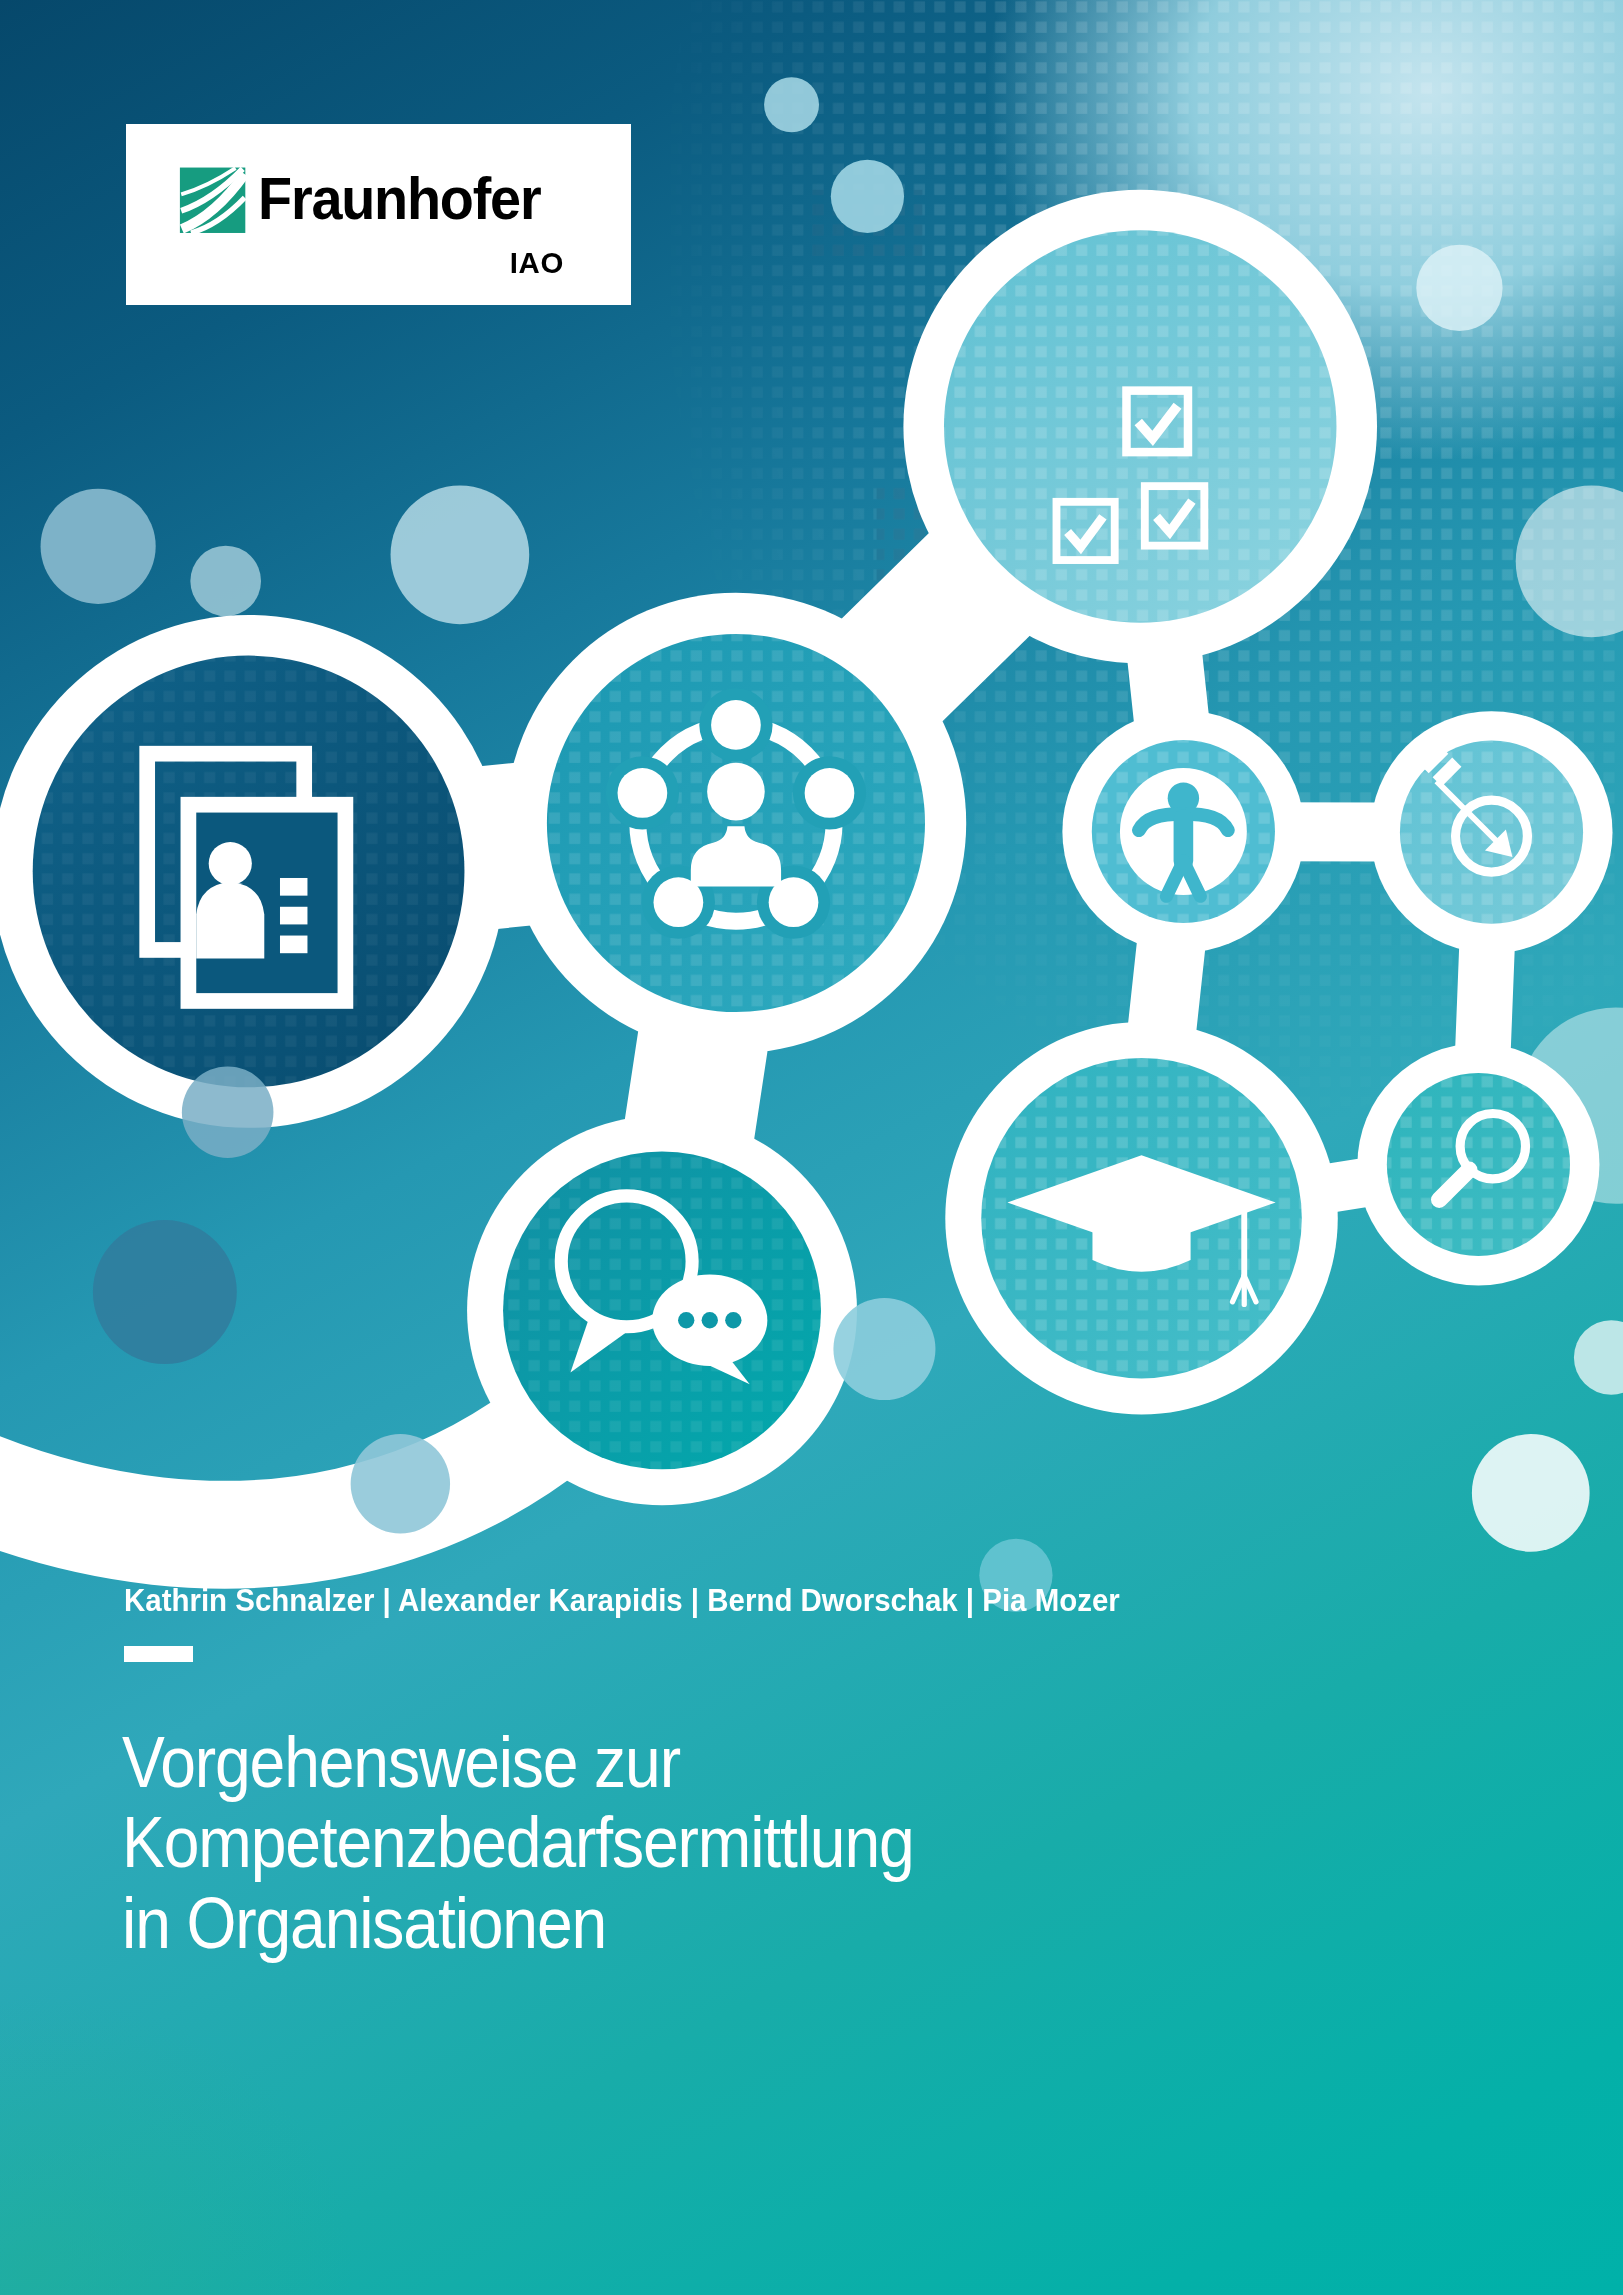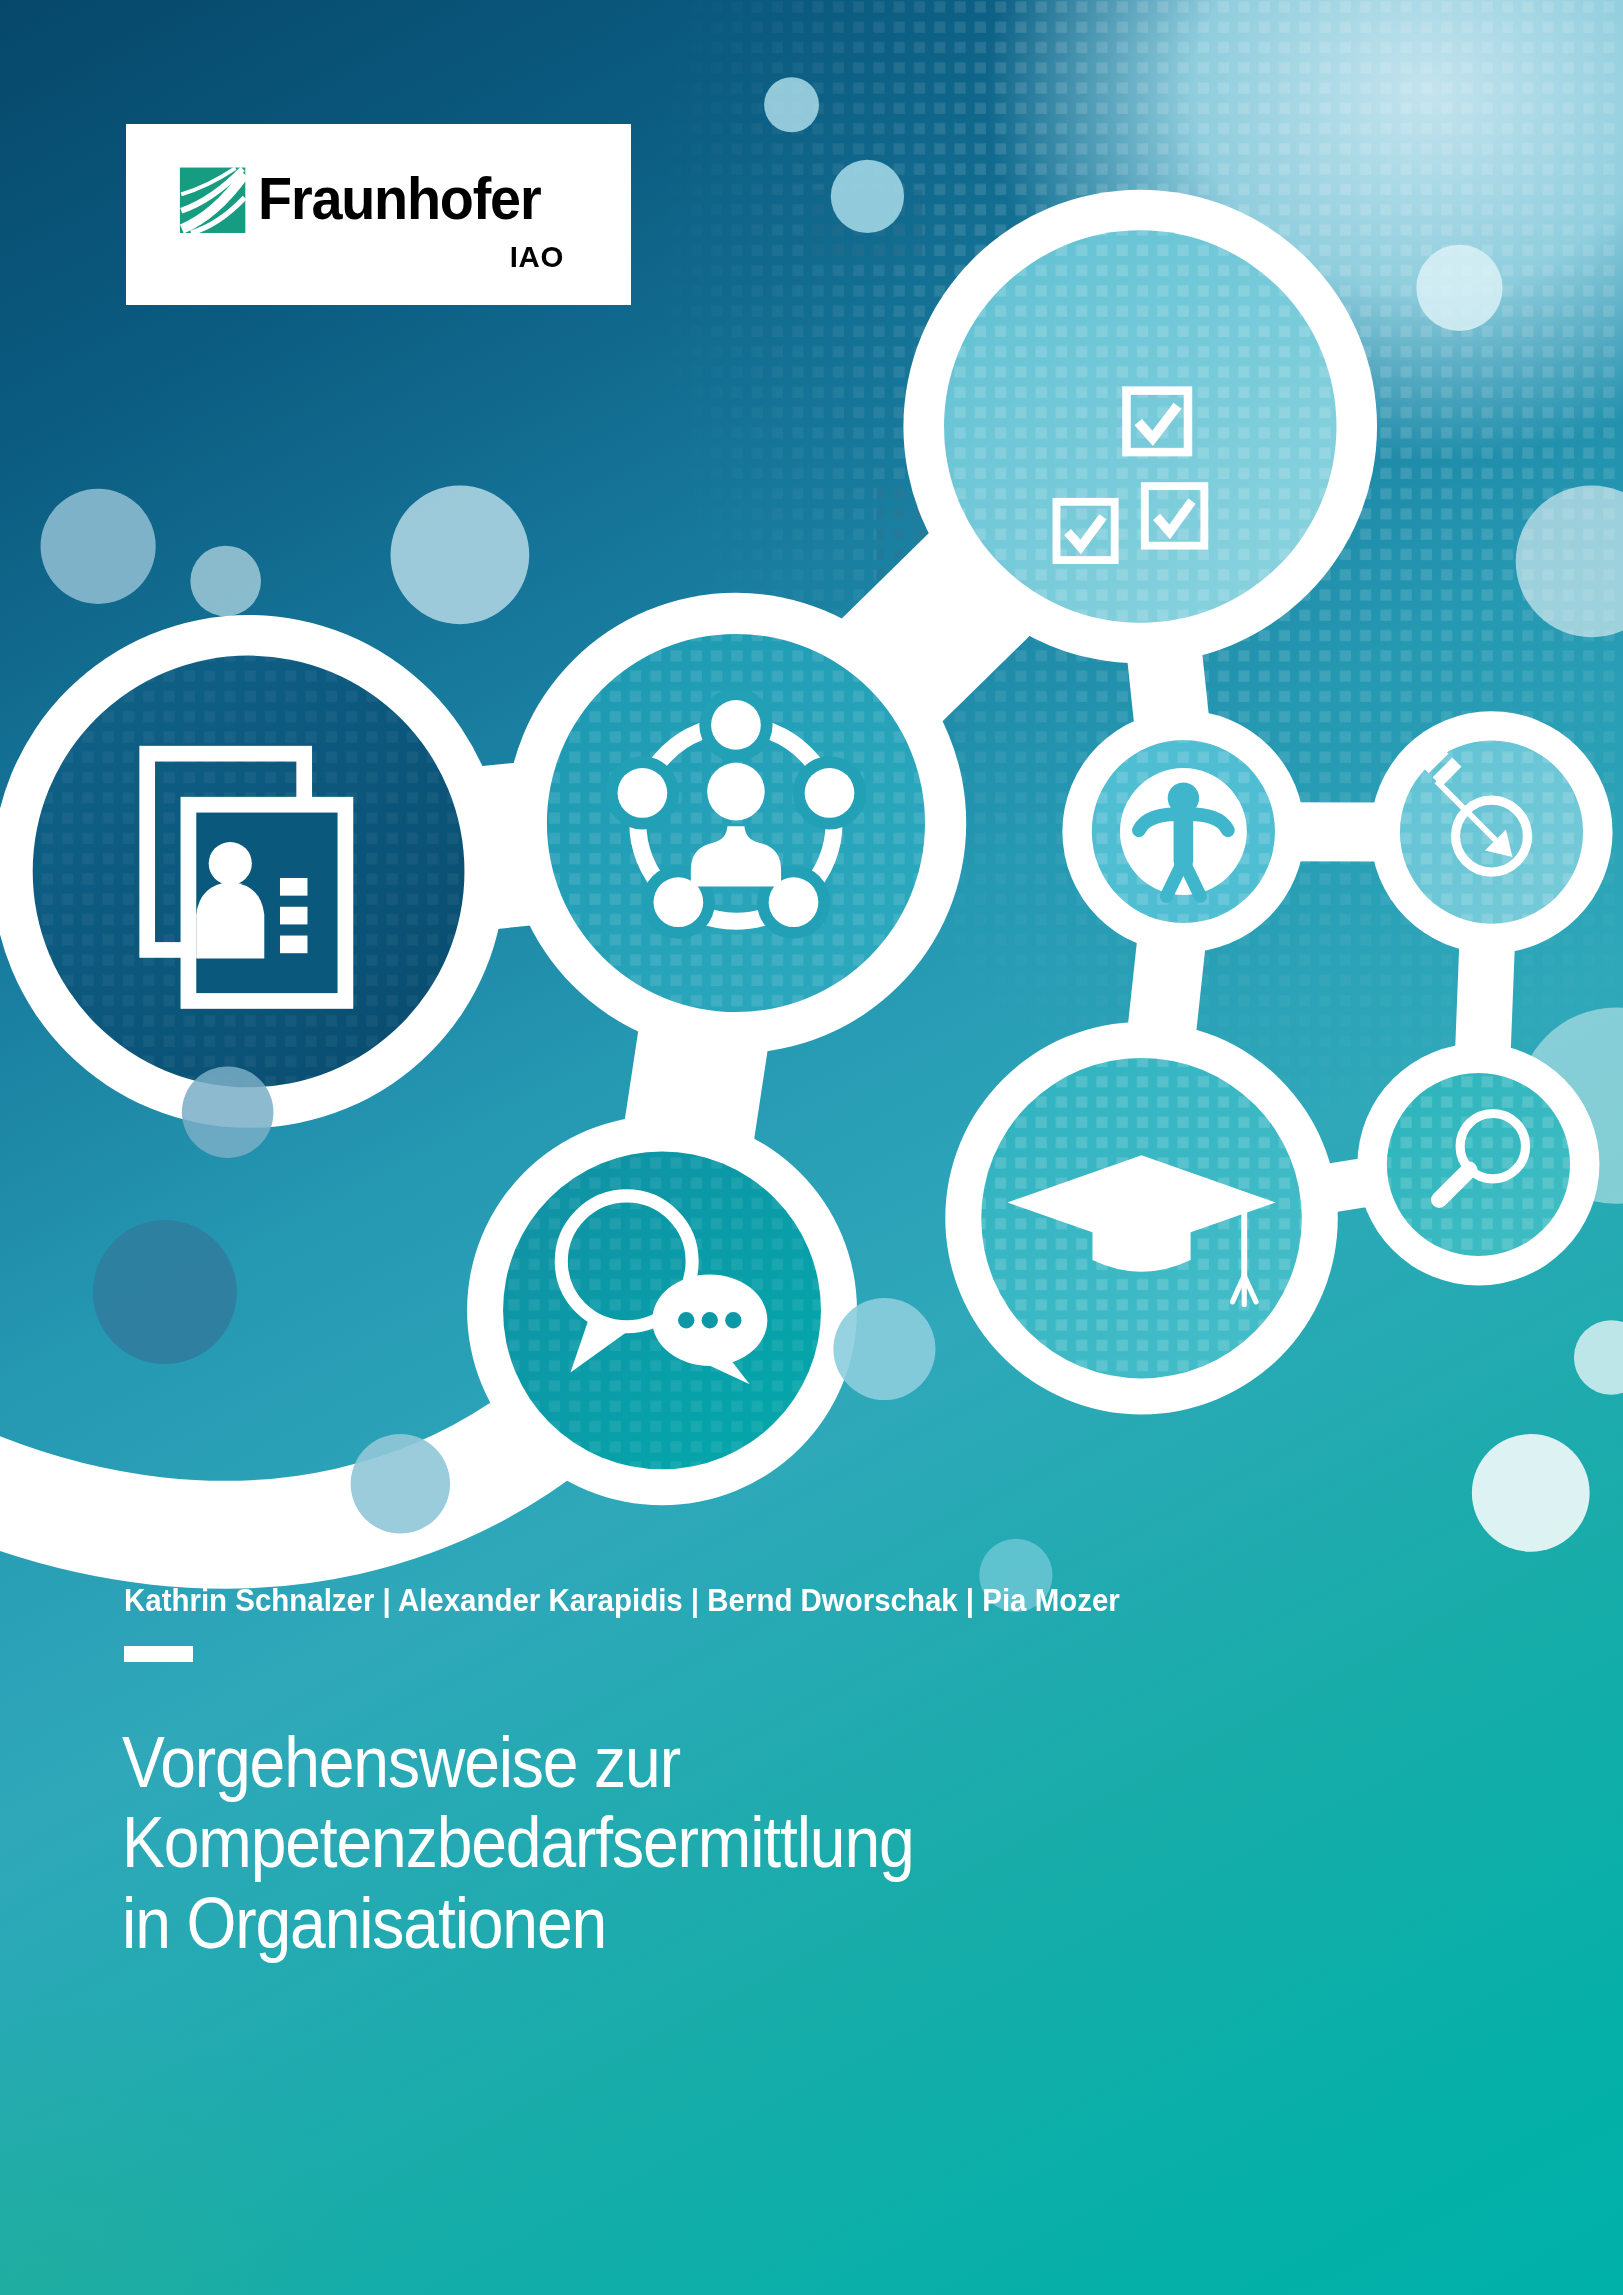--- a/index.html
+++ b/index.html
@@ -14,21 +14,21 @@
   .art{position:absolute;left:0;top:0;}
   .logo-box{
     position:absolute;left:126px;top:124px;width:505px;height:181px;background:#ffffff;
   }
   .logo-word{
     position:absolute;left:258px;top:169px;color:#000;
     font-size:60px;font-weight:bold;line-height:1;letter-spacing:-1.3px;
     transform:scaleX(0.93);transform-origin:left top;white-space:nowrap;
   }
   .logo-inst{
-    position:absolute;left:399px;top:242px;width:165px;text-align:right;color:#000;
+    position:absolute;left:399px;top:248px;width:165px;text-align:right;color:#000;
     font-size:29.4px;font-weight:bold;line-height:1;letter-spacing:0.7px;
   }
   .authors{
     position:absolute;left:124px;top:1584px;color:#ffffff;
     font-size:31px;font-weight:bold;line-height:1.1;white-space:nowrap;
     transform:scaleX(0.95);transform-origin:left top;
   }
   .dash{position:absolute;left:124px;top:1646px;width:69px;height:15.7px;background:#ffffff;}
   .title{
     position:absolute;left:122px;top:1722px;color:#ffffff;

